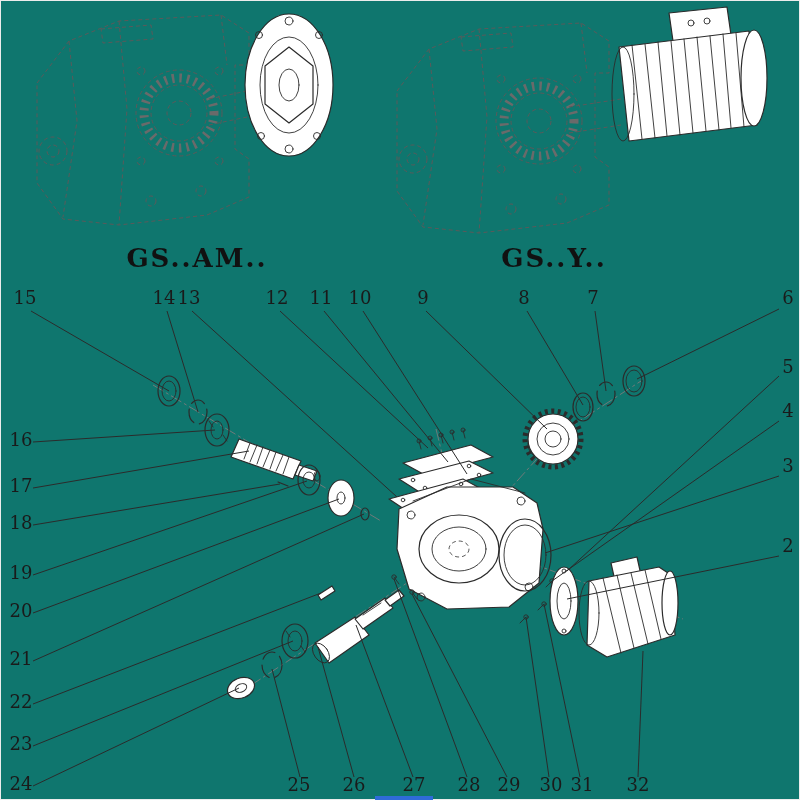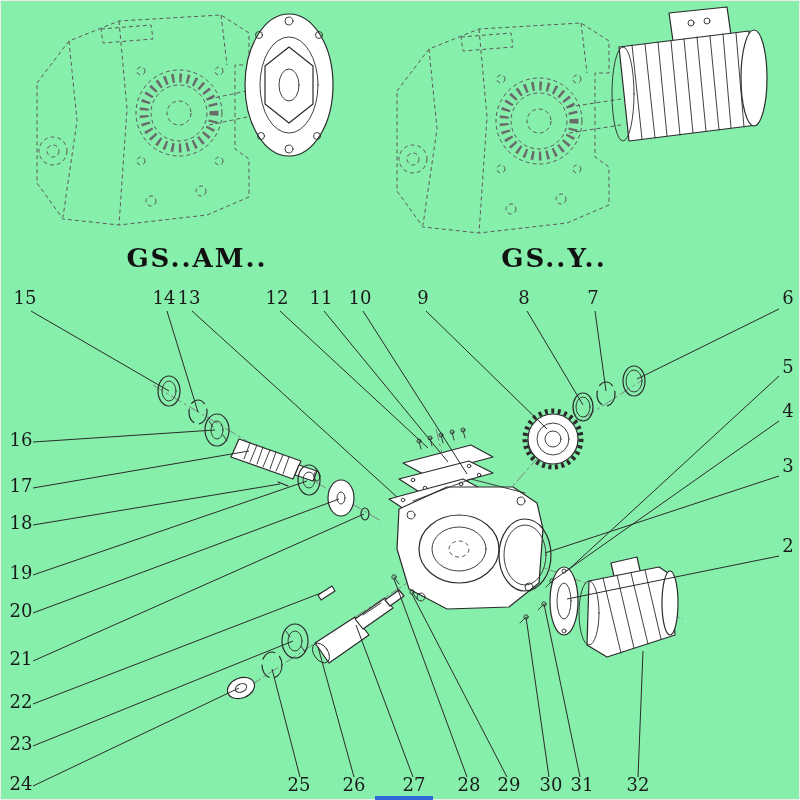--- a/index.html
+++ b/index.html
@@ -1,16 +1,16 @@
 <!DOCTYPE html>
 <html><head>
 <meta charset="utf-8">
 <style>
   html,body{margin:0;padding:0;background:#fff;}
-  .page{width:800px;height:800px;position:relative;background:#86efac;border:1px solid #ececec;box-sizing:border-box;font-family:"DejaVu Serif",serif;}
+  .page{width:800px;height:800px;position:relative;background:#0f766e;border:1px solid #ececec;box-sizing:border-box;font-family:"DejaVu Serif",serif;}
   svg{display:block;}
   .solid{stroke:#2b2b2b;fill:none;stroke-width:1.2;stroke-linejoin:round;stroke-linecap:round;}
   .solidf{stroke:#2b2b2b;fill:#ffffff;stroke-width:1.2;stroke-linejoin:round;}
   .thin{stroke-width:0.9;}
   .dash{stroke:#5a5a5a;fill:none;stroke-width:1;stroke-dasharray:4 3;stroke-linejoin:round;}
   .rosette{stroke:#6a6a6a;fill:none;stroke-width:9;stroke-dasharray:2.5 5;}
   .axis{stroke:#7a7a7a;fill:none;stroke-width:0.9;stroke-dasharray:12 3 3 3;}
   .leader{stroke:#2b2b2b;stroke-width:1;}
   .teeth{stroke:#2b2b2b;fill:none;stroke-width:5;stroke-dasharray:3 3.5;}
   .snapring{stroke-dasharray:15 6;}

